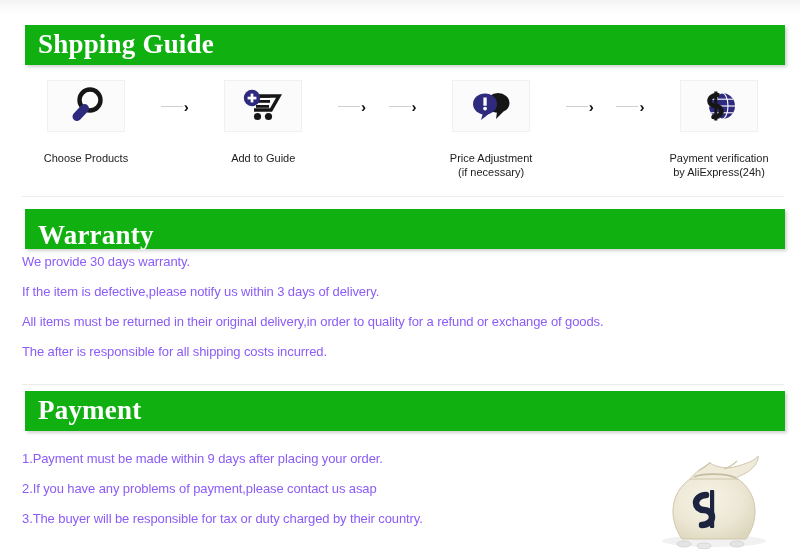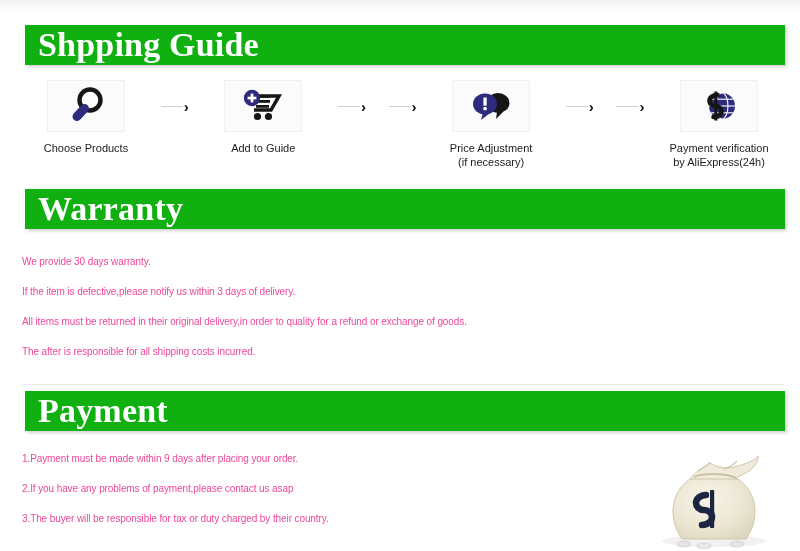--- a/index.html
+++ b/index.html
@@ -34,28 +34,28 @@
     height: 40px;
     background: #10b010;
     box-shadow: 2px 2px 3px rgba(0,0,0,0.18);
     display: flex;
     align-items: center;
   }
   .bar-title {
     color: #ffffff;
     font-family: "Liberation Serif", serif;
     font-weight: bold;
-    font-size: 34px;
+    font-size: 27px;
     line-height: 1;
     letter-spacing: 0.2px;
     padding-left: 13px;
     margin-top: -1px;
   }
   #bar-shipping { top: 25px; }
-  #bar-warranty { top: 189px; }
+  #bar-warranty { top: 209px; align-items: flex-end; }
   #bar-payment  { top: 391px; }
 
   .divider {
     position: absolute;
     left: 22px;
     width: 762px;
     height: 1px;
     background: #ececec;
   }
   #div-1 { top: 196px; }
@@ -82,21 +82,21 @@
     width: 78px;
     height: 52px;
     background: #fbfbfb;
     border: 1px solid #f0f0f0;
     display: flex;
     align-items: center;
     justify-content: center;
     box-sizing: border-box;
   }
   .step-label {
-    margin-top: 9px;
+    margin-top: 19px;
     font-size: 11px;
     color: #1c1c1c;
     text-align: center;
     line-height: 14px;
     font-family: "Liberation Sans", sans-serif;
   }
   .sep {
     width: 36px;
     height: 52px;
     display: flex;
@@ -120,22 +120,22 @@
   }
 
   
   .body-text {
     position: absolute;
     left: 22px;
     width: 760px;
   }
   .body-text p {
     margin: 0 0 13px 0;
-    font-size: 10px;
-    color: #ec4899;
+    font-size: 13px;
+    color: #8b5cf6;
     font-family: "Liberation Sans", sans-serif;
     line-height: 17px;
     letter-spacing: -0.1px;
   }
   #warranty-text { top: 253px; }
   #payment-text  { top: 450px; }
 
   .money-bag {
     position: absolute;
     top: 447px;

